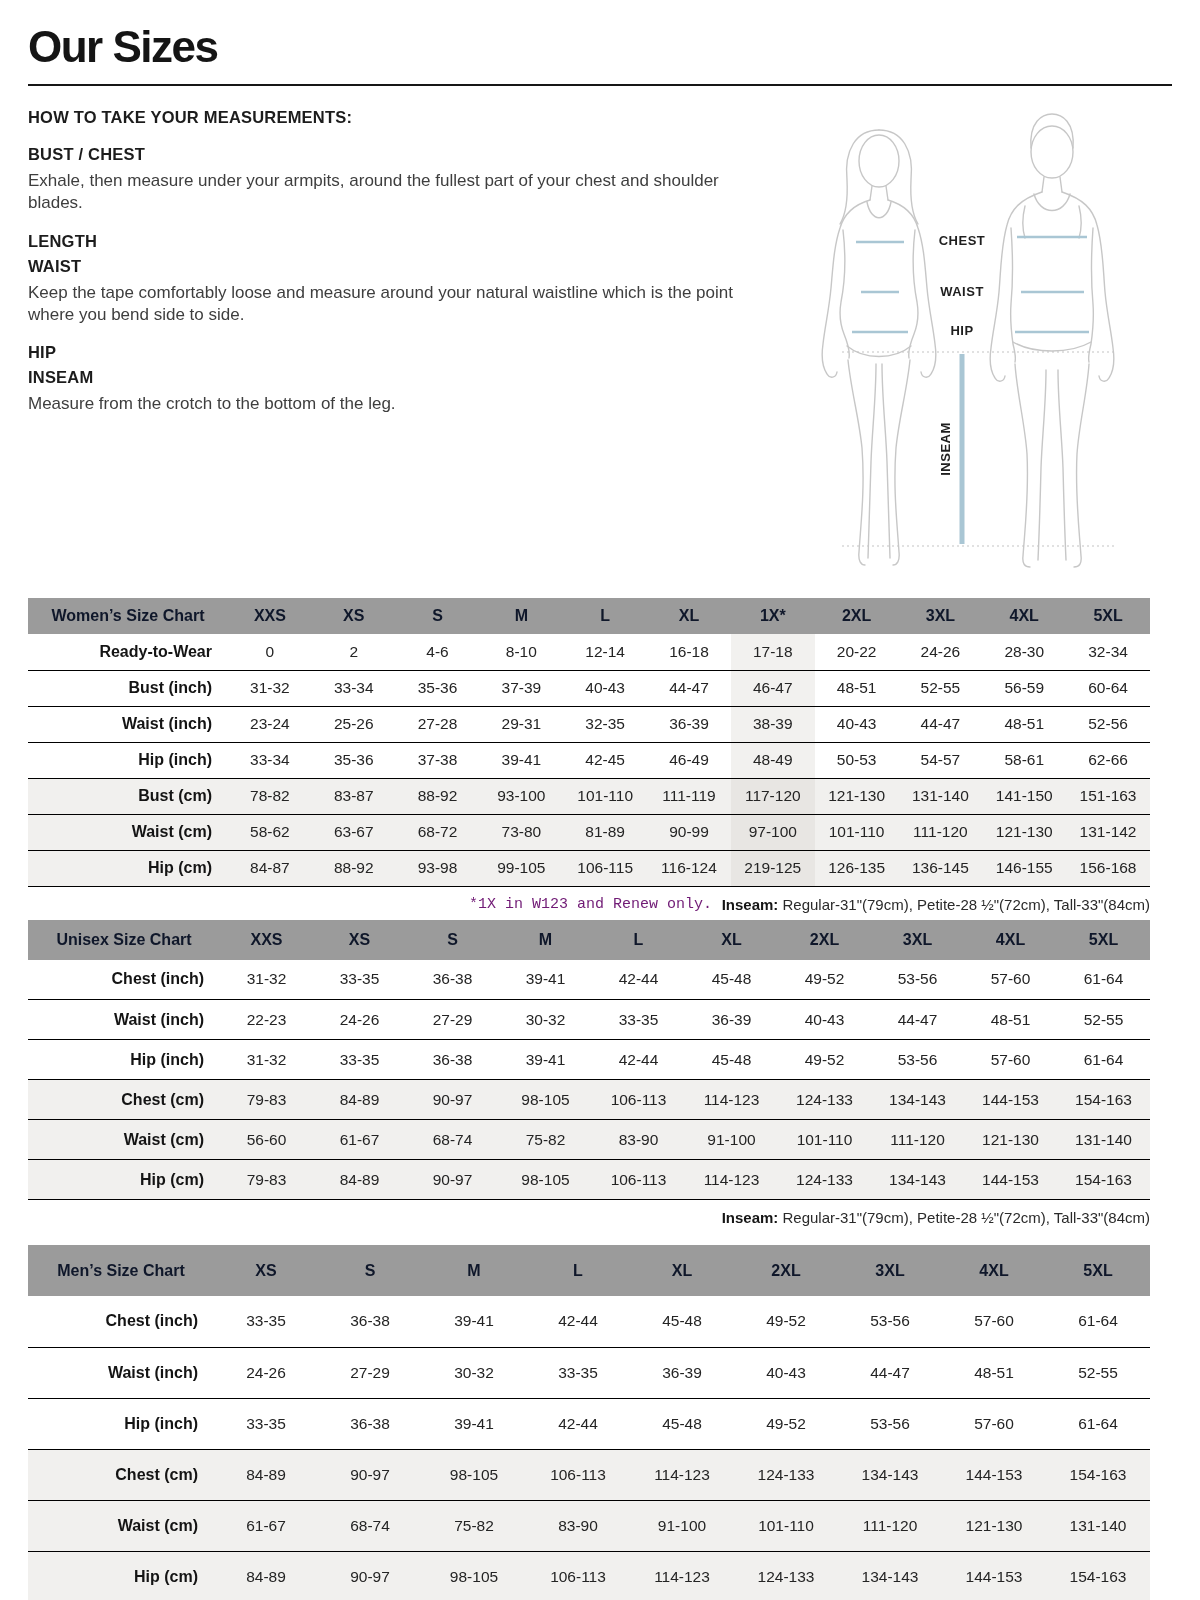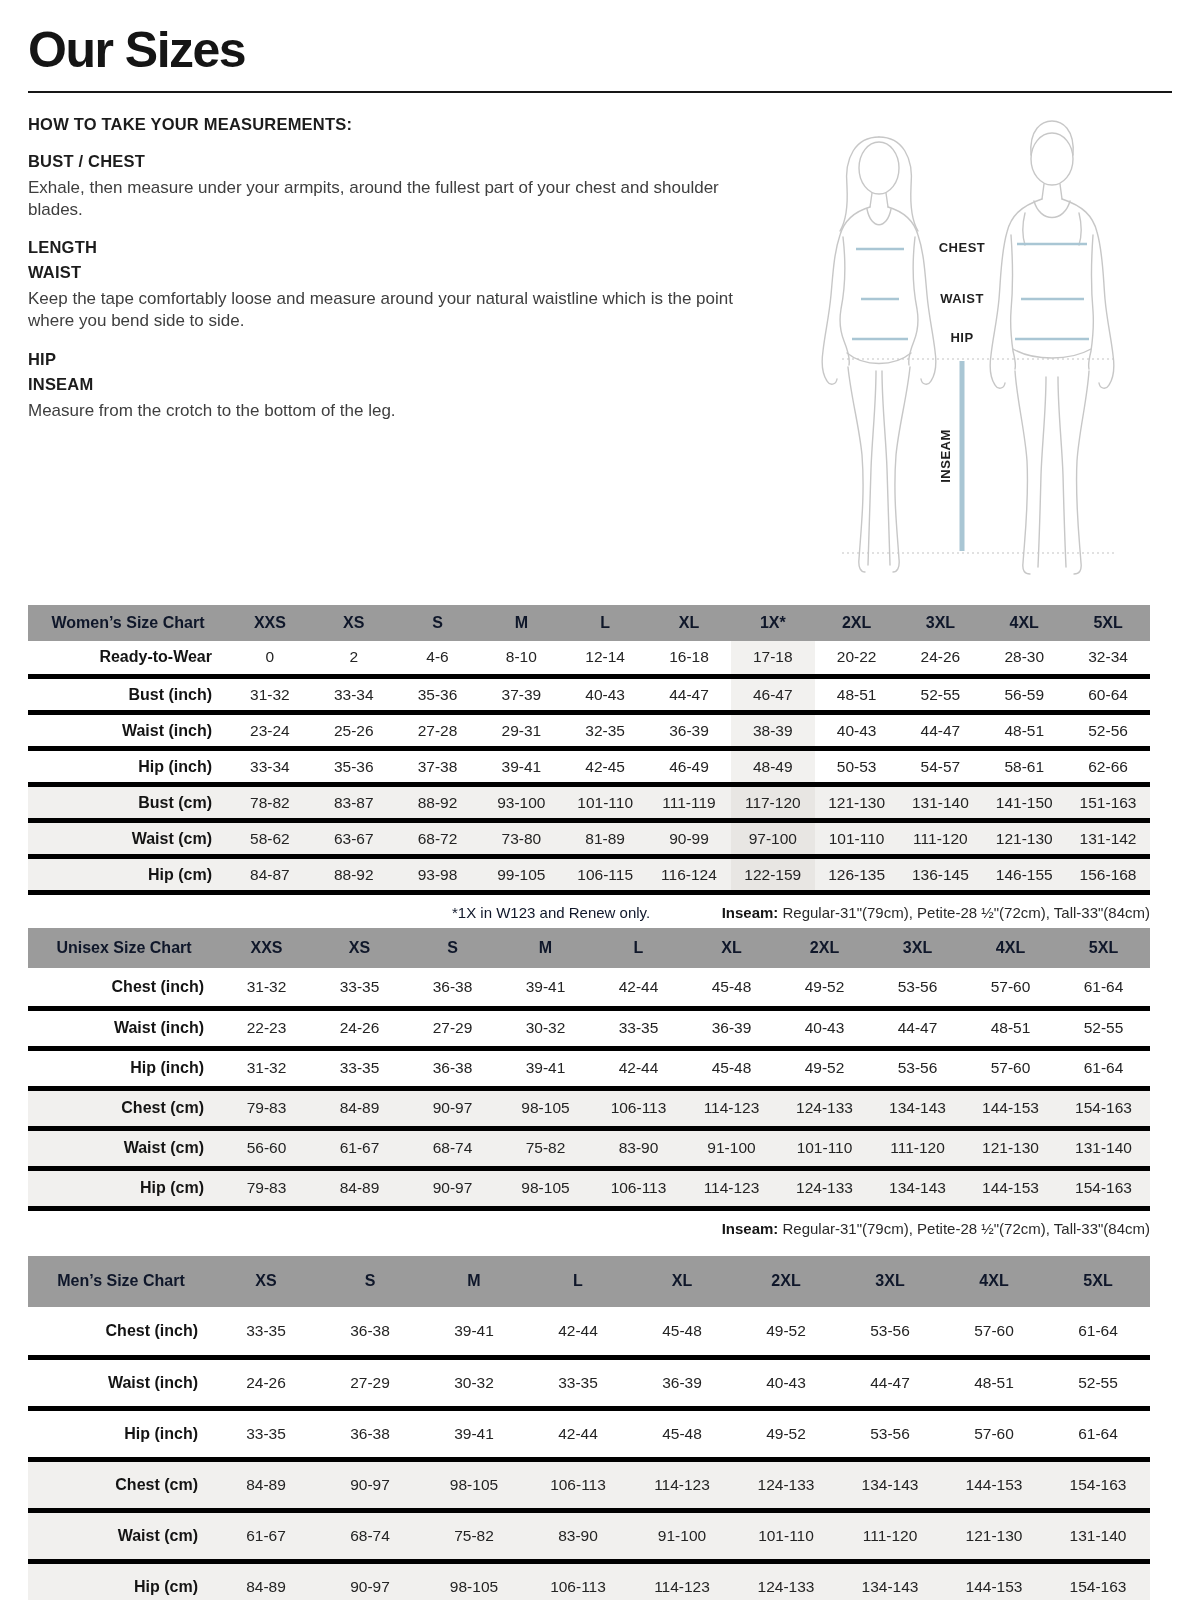--- a/index.html
+++ b/index.html
@@ -1,52 +1,52 @@
 <!DOCTYPE html>
 <html><head>
 <meta charset="utf-8">
 <style>
   html,body{margin:0;padding:0;background:#ffffff;}
   body{width:1200px;height:1600px;overflow:hidden;font-family:"Liberation Sans", sans-serif;color:#1f1f1f;}
   .page{padding:24px 28px 0 28px;}
 
-  .page-title{font-size:50px;font-weight:800;letter-spacing:-1.5px;color:#151515;margin:0 0 14px 0;line-height:1.05;}
+  .page-title{font-size:44px;font-weight:800;letter-spacing:-1.5px;color:#151515;margin:0 0 14px 0;line-height:1.05;}
   .title-rule{border:0;border-top:2.5px solid #161616;margin:0 0 20px 0;}
 
   .intro{display:flex;}
   .instructions{width:738px;flex:0 0 auto;}
   .figure-wrap{flex:1;display:flex;justify-content:center;align-items:flex-start;}
 
   .howto-heading{font-size:16.5px;font-weight:700;color:#1c1c1c;margin:2px 0 18px 0;letter-spacing:.2px;}
   .mblock h3{font-size:16.5px;font-weight:700;color:#1c1c1c;margin:0 0 6px 0;letter-spacing:.2px;}
   .mblock p{font-size:17px;line-height:1.31;color:#3e3e3e;margin:0 0 17px 0;}
 
   table.size{border-collapse:collapse;table-layout:fixed;width:1122px;}
   table.size th,table.size td{padding:0;}
   table.size thead th{background:#9b9b9b;color:#0f172a;font-weight:700;font-size:16px;text-align:center;}
-  table.size tbody tr{border-bottom:5px solid #000000;}
+  table.size tbody tr{border-bottom:1px solid #000000;}
   table.size tbody th.rlabel{text-align:right;padding-right:16px;font-size:16px;font-weight:700;color:#141414;}
   table.size tbody td{text-align:center;font-size:15.5px;color:#242424;}
   table.size tr.cm{background:#f1f0ee;}
   table.size td.hl{background:#f2f1ef;}
   table.size tr.cm td.hl{background:#e8e6e3;}
 
   .t-women tr{height:36px;}
   .t-unisex tr{height:40px;}
   .t-men tr{height:51px;}
   .t-women thead th:first-child{width:200px;}
   .t-unisex thead th:first-child{width:192px;}
   .t-men thead th:first-child{width:186px;}
 
   .t-women{margin-top:20px;}
   .t-unisex{}
   .t-men{margin-top:12px;}
 
   .footnote{position:relative;width:1122px;height:24px;margin-top:9px;font-size:15px;color:#1f1f1f;}
-  .footnote .left{position:absolute;left:424px;top:0;color:#0f172a;}
+  .footnote .left{position:absolute;left:441px;top:0;color:#701a75;font-family:Liberation Mono, monospace;}
   .footnote .right{position:absolute;right:0;top:0;white-space:nowrap;color:#2a2a2a;}
   .footnote .right b{font-weight:700;color:#161616;padding-left:8px;}
 
   .fig-label{font-size:13px;font-weight:700;fill:#1f1f1f;letter-spacing:.5px;font-family:"Liberation Sans", sans-serif;}
 </style>
 </head>
 <body>
 
 <div class="page">
 
@@ -235,21 +235,21 @@
           <td>131-142</td>
         </tr>
         <tr class="cm">
           <th class="rlabel">Hip (cm)</th>
           <td>84-87</td>
           <td>88-92</td>
           <td>93-98</td>
           <td>99-105</td>
           <td>106-115</td>
           <td>116-124</td>
-          <td class="hl">122-159</td>
+          <td class="hl">219-125</td>
           <td>126-135</td>
           <td>136-145</td>
           <td>146-155</td>
           <td>156-168</td>
         </tr>
       </tbody>
     </table>
   <div class="footnote">
     <span class="left">*1X in W123 and Renew only.</span>
     <span class="right"><b>Inseam:</b><span> Regular-31"(79cm), Petite-28 ½"(72cm), Tall-33"(84cm)</span></span>

